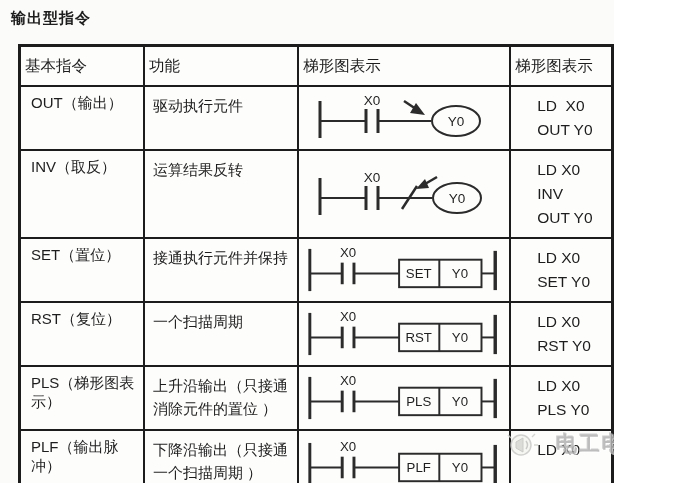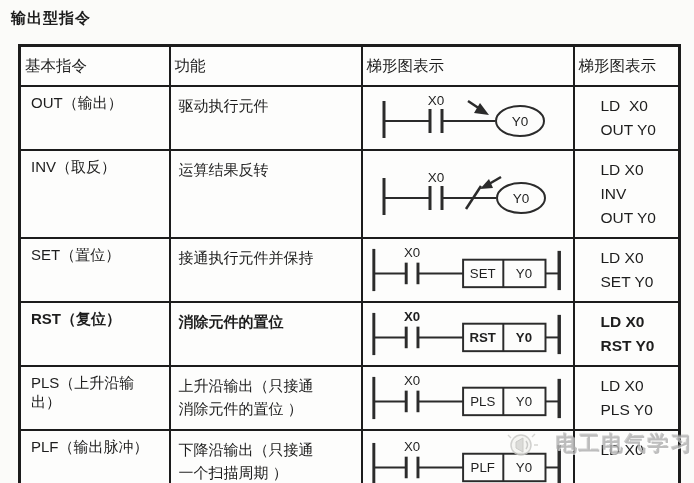--- a/index.html
+++ b/index.html
@@ -1,35 +1,35 @@
 <!DOCTYPE html>
 <html><head>
 <meta charset="utf-8">
 <style>
   html,body{margin:0;padding:0;background:#ffffff;}
   .page{
-    position:relative;width:694px;height:483px;overflow:hidden;
+    position:relative;width:614px;height:483px;overflow:hidden;
     background:#fbfbf9;font-family:"Liberation Sans",sans-serif;color:#1d1d1d;
   }
   .title{position:absolute;left:11px;top:9px;font-size:15px;font-weight:700;letter-spacing:1px;}
   table{
     position:absolute;left:18px;top:44px;border-collapse:collapse;table-layout:fixed;
     background:#fdfdfc;border:3px solid #1c1c1c;
   }
   th,td{border:2px solid #1c1c1c;font-size:15px;overflow:hidden;}
   th{font-weight:400;text-align:left;vertical-align:middle;height:30px;padding:4px;font-size:15.5px;}
   td{vertical-align:top;padding:7px 8px;}
   td.c1{padding-left:10px;}
   td.c2{white-space:pre-line;line-height:1.55;}
   td.c3{text-align:right;vertical-align:middle;padding:1px 2px;}
   td.c4{padding-left:26px;}
   tr.r0 td{height:42px;}
   tr.r1 td{height:68px;}
   tr.r2 td{height:42px;}
-  tr.r3 td{height:43px;font-weight:bold;}
+  tr.r3 td{height:43px;}
   tr.r4 td{height:43px;}
   tr.r5 td{height:56px;}
   .xline{white-space:pre;line-height:1.55;font-size:15.5px;}
   svg.ladder{display:block;margin:0 auto;}
   svg.ladder line{stroke:#2b2b2b;}
   svg.ladder ellipse, svg.ladder rect{stroke:#2b2b2b;fill:none;}
   svg.ladder polygon{fill:#2b2b2b;stroke:none;}
   svg.ladder text{fill:#1f1f1f;font-family:"Liberation Sans",sans-serif;font-size:13.5px;}
   .watermark{
     position:absolute;left:504px;top:429px;display:flex;align-items:center;gap:18px;
@@ -132,21 +132,21 @@
           </svg>
         </td>
         <td class="c4">
           <div class="xline">LD X0</div>
           <div class="xline">SET Y0</div>
         </td>
       </tr>
 
       <tr class="r3">
         <td class="c1">RST（复位）</td>
-        <td class="c2">消除元件的置位</td>
+        <td class="c2">一个扫描周期</td>
         <td class="c3">
           <svg class="ladder" width="206" height="52" viewBox="0 0 210 53">
             <line x1="9" y1="5" x2="9" y2="48" stroke-width="3"></line>
             <line x1="9" y1="30" x2="42" y2="30" stroke-width="2"></line>
             <line x1="42" y1="19" x2="42" y2="41" stroke-width="3"></line>
             <line x1="54" y1="19" x2="54" y2="41" stroke-width="3"></line>
             <text x="48" y="13" text-anchor="middle">X0</text>
             <line x1="54" y1="30" x2="100" y2="30" stroke-width="2"></line>
             <rect x="100" y="16" width="84" height="28" stroke-width="2"></rect>
             <line x1="141" y1="16" x2="141" y2="44" stroke-width="2"></line>
@@ -156,21 +156,21 @@
             <line x1="198" y1="7" x2="198" y2="47" stroke-width="3.5"></line>
           </svg>
         </td>
         <td class="c4">
           <div class="xline">LD X0</div>
           <div class="xline">RST Y0</div>
         </td>
       </tr>
 
       <tr class="r4">
-        <td class="c1">PLS（上升沿输出）</td>
+        <td class="c1">PLS（梯形图表示）</td>
         <td class="c2">上升沿输出（只接通
 消除元件的置位 ）</td>
         <td class="c3">
           <svg class="ladder" width="206" height="52" viewBox="0 0 210 53">
             <line x1="9" y1="5" x2="9" y2="48" stroke-width="3"></line>
             <line x1="9" y1="30" x2="42" y2="30" stroke-width="2"></line>
             <line x1="42" y1="19" x2="42" y2="41" stroke-width="3"></line>
             <line x1="54" y1="19" x2="54" y2="41" stroke-width="3"></line>
             <text x="48" y="13" text-anchor="middle">X0</text>
             <line x1="54" y1="30" x2="100" y2="30" stroke-width="2"></line>

